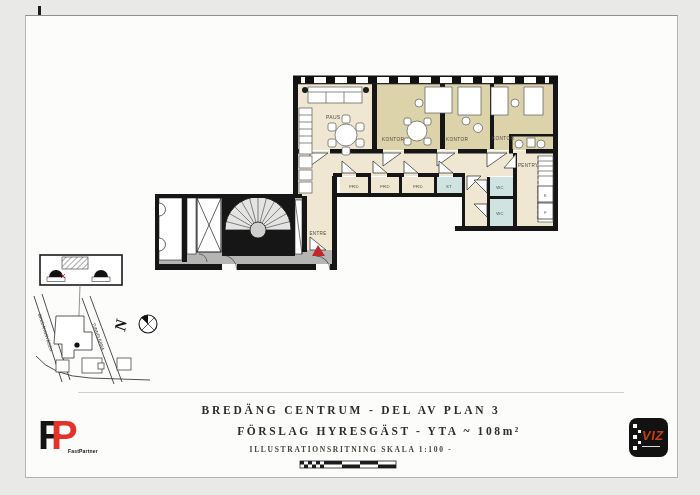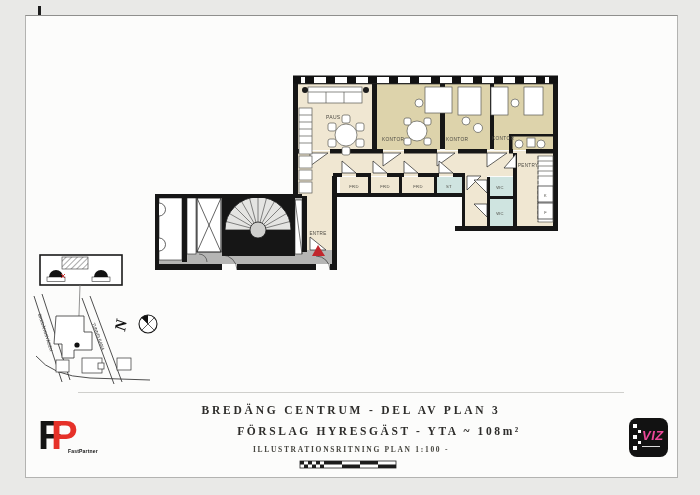--- a/index.html
+++ b/index.html
@@ -17,21 +17,21 @@
   .t3{top:445px;font-size:7.5px;font-weight:bold;letter-spacing:1.7px;color:#46453f;}
   
   .fp{position:absolute;left:38px;top:415px;width:70px;height:50px;}
   .fp .f{position:absolute;left:0;top:0;font-size:40px;font-weight:bold;color:#141414;line-height:40px;}
   .fp .p{position:absolute;left:13px;top:0;font-size:40px;font-weight:bold;color:#e63129;line-height:40px;}
   .fp .nm{position:absolute;left:30px;top:33px;font-size:5px;font-weight:bold;color:#141414;letter-spacing:.2px;}
   
   .viz{position:absolute;left:629px;top:418px;width:39px;height:39px;background:#121212;border-radius:8px;}
   .viz .dot{position:absolute;width:3.5px;height:3.5px;background:#fff;left:4px;}
   .viz .dot2{position:absolute;width:2.5px;height:2.5px;background:#fff;left:9px;}
-  .viz .wm{position:absolute;left:13px;top:10px;color:#ec4899;font-size:13px;font-weight:bold;
+  .viz .wm{position:absolute;left:13px;top:10px;color:#c2410c;font-size:13px;font-weight:bold;
            letter-spacing:.5px;font-style:italic;}
   .viz .sub{position:absolute;left:13px;top:28px;width:18px;height:1px;background:#dcdcdc;}
 </style>
 </head>
 <body>
 
 <div class="sheet"></div>
 <div class="corner-mark"></div>
 
 <svg class="plan-svg" width="700" height="495" viewBox="0 0 700 495">
@@ -302,21 +302,21 @@
       <rect x="342" y="464.5" width="18" height="3.5"></rect>
         <rect x="378" y="464.5" width="18" height="3.5"></rect>
     </g>
   </g>
 </svg>
 
 <div class="divider"></div>
 
 <div class="titleblock t1">BREDÄNG CENTRUM - DEL AV PLAN 3</div>
 <div class="titleblock t2">FÖRSLAG HYRESGÄST - YTA ~ 108m²</div>
-<div class="titleblock t3">ILLUSTRATIONSRITNING PLAN 1:100 -</div>
+<div class="titleblock t3">ILLUSTRATIONSRITNING SKALA 1:100 -</div>
 
 <div class="fp">
   <span class="f">F</span>
   <span class="p">P</span>
   <span class="nm">FastPartner</span>
 </div>
 
 <div class="viz">
   <span class="dot" style="top:6px"></span>
   <span class="dot2" style="top:12px"></span>

